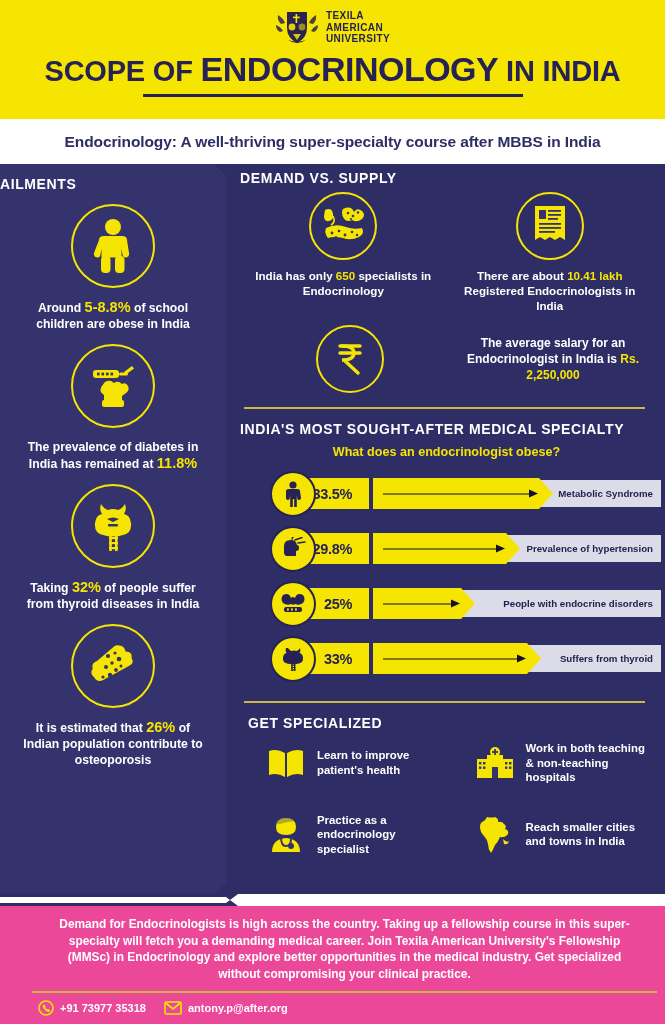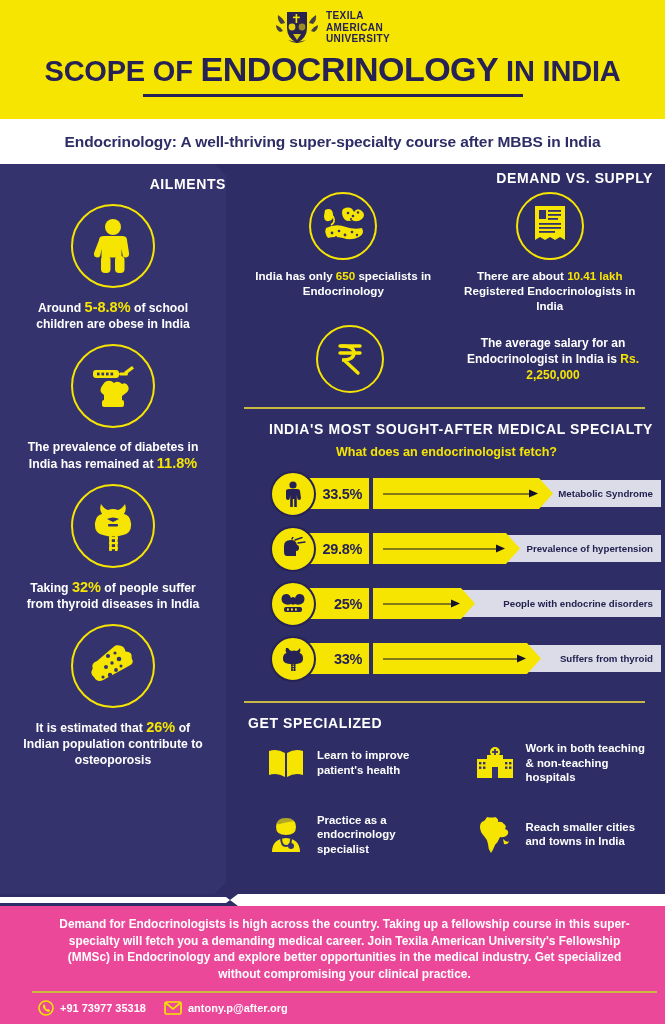--- a/index.html
+++ b/index.html
@@ -65,21 +65,21 @@
     clip-path:polygon(0 0, 215px 0, 226px 11px, 226px 719px, 215px 730px, 0 730px);
   }
   .sidebar-shadow {
     position:absolute; top:0; left:215px;
     width:11px; height:730px;
     background:#211f52;
     clip-path:polygon(0 0, 11px 11px, 11px 719px, 0 730px);
   }
   .sec-title {
     color:#ffffff; font-size:14px; font-weight:bold;
-    letter-spacing:.6px; text-align:right;
+    letter-spacing:.6px; text-align:left;
   }
   .ailments-title { margin-top:12px; }
 
   .ail-item { margin-top:12px; text-align:center; }
   .circle {
     width:84px; height:84px; border-radius:50%;
     border:2.5px solid #f5e500;
     margin:0 auto;
     display:flex; align-items:center; justify-content:center;
   }
@@ -147,21 +147,21 @@
     width:46px; height:46px; border-radius:50%;
     background:#f5e500; border:2.5px solid #262255;
     display:flex; align-items:center; justify-content:center;
     z-index:3;
   }
   .pct-block {
     position:absolute; left:23px; top:11px;
     height:31px; width:76px;
     background:#f5e500;
     display:flex; align-items:center; justify-content:flex-end;
-    padding-right:7px;
+    padding-right:17px;
     z-index:2;
   }
   .pct-block span {
     color:#262255; font-size:14.5px; font-weight:bold;
     letter-spacing:-.3px;
   }
   .label-bar {
     position:absolute; top:13px; height:27px;
     background:#dcdbe8;
     left:105px; right:-8px;
@@ -418,21 +418,21 @@
             <line x1="7" y1="13" x2="27" y2="13"></line>
             <path d="M9 6 q12 0 12 7 q0 7 -12 7 h2 l14 13"></path>
           </svg>
         </div>
         <div class="salary-text"><span>The average salary for an Endocrinologist in India is </span><span class="hl2">Rs. 2,250,000</span></div>
       </div>
 
       <div class="divider"></div>
 
       <div class="sec-title spec-title">INDIA'S MOST SOUGHT-AFTER MEDICAL SPECIALTY</div>
-      <div class="spec-sub">What does an endocrinologist fetch?</div>
+      <div class="spec-sub">What does an endocrinologist obese?</div>
 
       <div class="bars">
 
         <div class="bar-row">
           <div class="label-bar">
             <span>Metabolic Syndrome</span>
           </div>
           <div class="arrow-shape" id="ar0" style="width: 180px; clip-path: polygon(0px 0px, 166px 0px, 180px 50%, 166px 100%, 0px 100%);">
             <div class="arrow-inner">
                 <div class="line" id="ln0" style="width: 146px;"></div>

